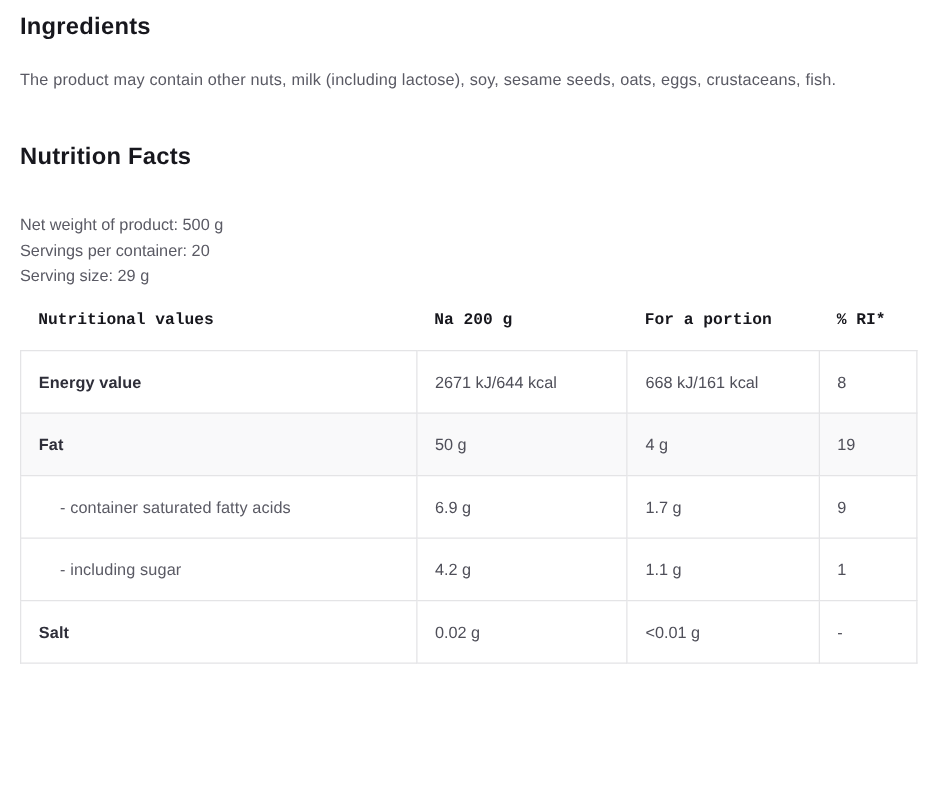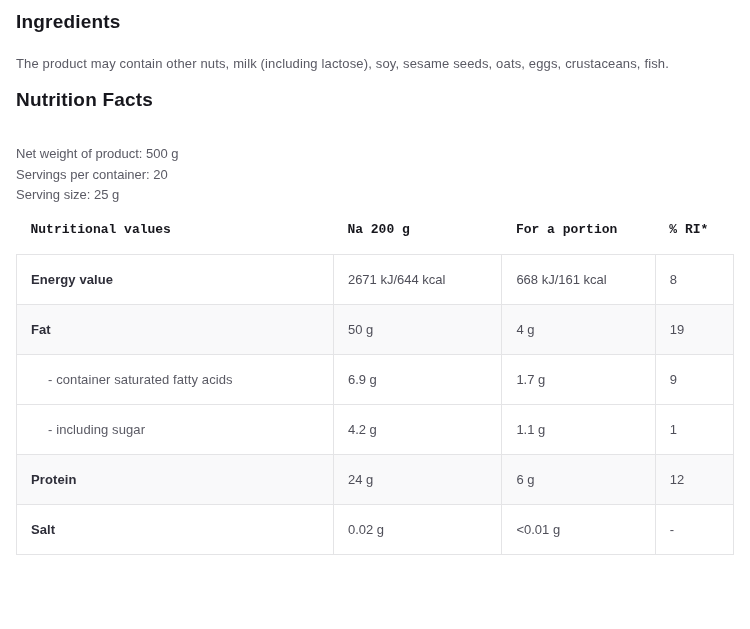--- a/index.html
+++ b/index.html
@@ -20,21 +20,21 @@
   }
   .section-title {
     margin: 0;
     font-size: 19px;
     line-height: 24px;
     font-weight: 700;
     letter-spacing: 0.2px;
     color: var(--heading, #17171d);
   }
   #nutrition-title {
-    margin-top: 16px;
+    margin-top: 42px;
   }
   .composition {
     margin: 24px 0 0 0;
     font-size: 13px;
     line-height: 17px;
     color: var(--body-text, #5a5a64);
   }
   .composition strong {
     color: var(--label-text, #2e2e39);
     font-weight: 700;
@@ -106,21 +106,21 @@
   <h2 class="section-title" id="ingredients-title">Ingredients</h2>
 
 
   <p class="allergen">The product may contain other nuts, milk (including lactose), soy, sesame seeds, oats, eggs, crustaceans, fish.</p>
 
   <h2 class="section-title" id="nutrition-title">Nutrition Facts</h2>
 
   <div class="meta">
     <div>Net weight of product: 500 g</div>
     <div>Servings per container: 20</div>
-    <div>Serving size: 25 g</div>
+    <div>Serving size: 29 g</div>
   </div>
 
   <table class="nutrition">
     <colgroup>
       <col class="c1">
         <col class="c2">
         <col class="c3">
         <col class="c4">
     </colgroup>
     <thead>
@@ -149,26 +149,20 @@
         <td class="value">6.9 g</td>
         <td class="value">1.7 g</td>
         <td class="value">9</td>
       </tr>
       <tr class="sub">
         <td class="label">- including sugar</td>
         <td class="value">4.2 g</td>
         <td class="value">1.1 g</td>
         <td class="value">1</td>
       </tr>
-      <tr class="stripe">
-        <td class="label">Protein</td>
-        <td class="value">24 g</td>
-        <td class="value">6 g</td>
-        <td class="value">12</td>
-      </tr>
       <tr>
         <td class="label">Salt</td>
         <td class="value">0.02 g</td>
         <td class="value">&lt;0.01 g</td>
         <td class="value">-</td>
       </tr>
     </tbody>
   </table>
 
 </div>

